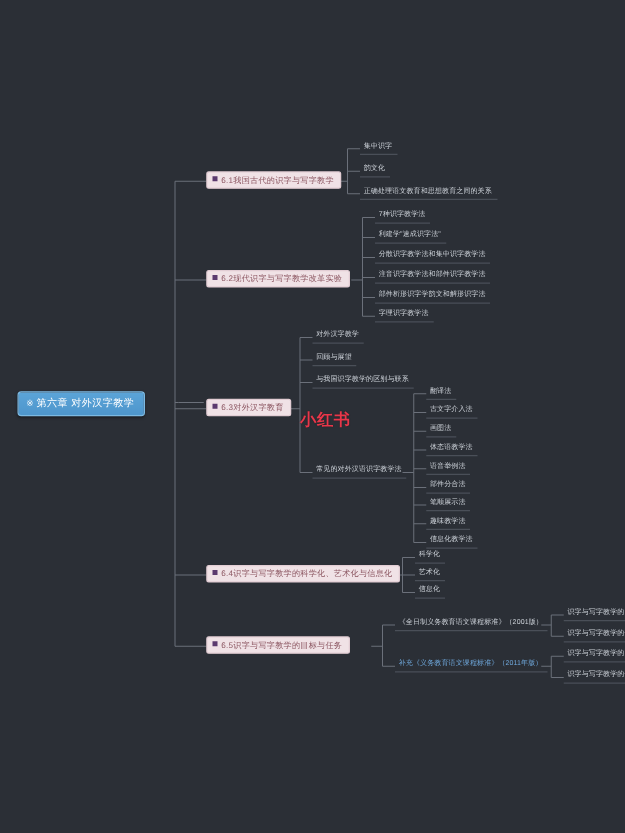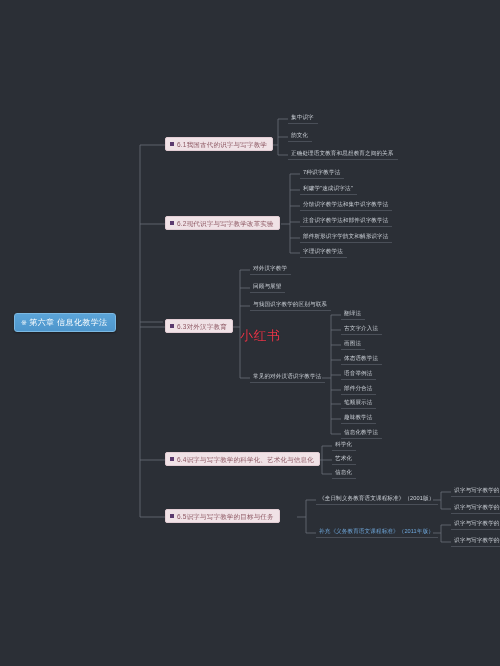--- a/index.html
+++ b/index.html
@@ -77,21 +77,21 @@
     color: #cdd2d9;
     padding: 2px 4px 2.5px 3px;
     border-bottom: 1px solid #4a4f58;
     letter-spacing: 0.1px;
   }
   .leaf.blue { color: #6fa8dc; }
   
   .watermark {
     position: absolute;
     color: #e8374a;
-    font-weight: normal;
+    font-weight: bold;
     font-size: 13px;
     letter-spacing: 0.5px;
     text-shadow: 0 0 1px rgba(0,0,0,0.4);
   }
 </style>
 </head>
 <body>
 
 <div id="canvas">
 
@@ -160,21 +160,21 @@
       <path d="M441 509 L451 509"></path>
 
       <path d="M433 533 L441 533"></path>
       <path d="M441 525 L441 542"></path>
       <path d="M441 525 L451 525"></path>
       <path d="M441 542 L451 542"></path>
     </g>
   </svg>
 
   <div class="node root" style="left:14px; top:313px;">
-    <span class="bullet">※</span><span>第六章 信息化教学法</span>
+    <span class="bullet">※</span><span>第六章 对外汉字教学</span>
   </div>
 
   <div class="watermark" style="left:240px; top:327px;">小红书</div>
 
   <div class="node lvl1" style="left:165px; top:137px;">
     <span class="sq"></span><span>6.1我国古代的识字与写字教学</span>
   </div>
   <div class="node leaf" style="left:288px; top:112px;">集中识字</div>
   <div class="node leaf" style="left:288px; top:130px;">韵文化</div>
   <div class="node leaf" style="left:288px; top:148px;">正确处理语文教育和思想教育之间的关系</div>

